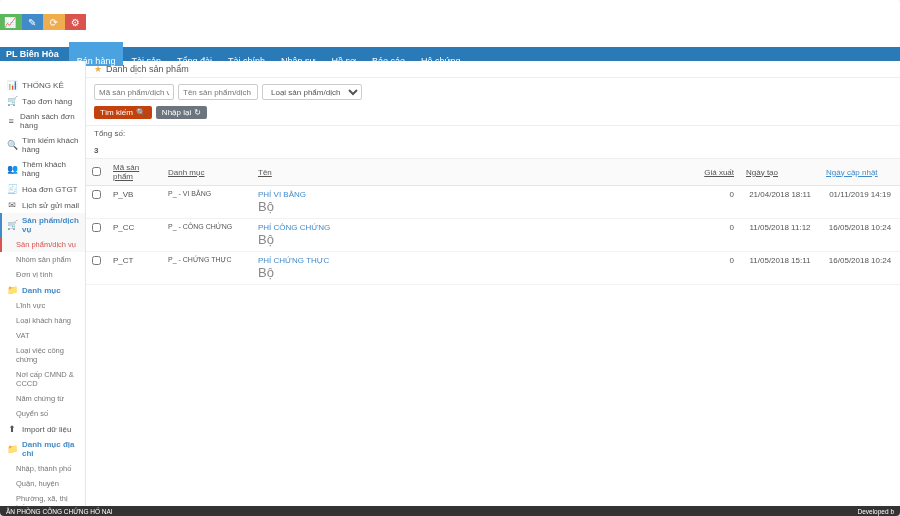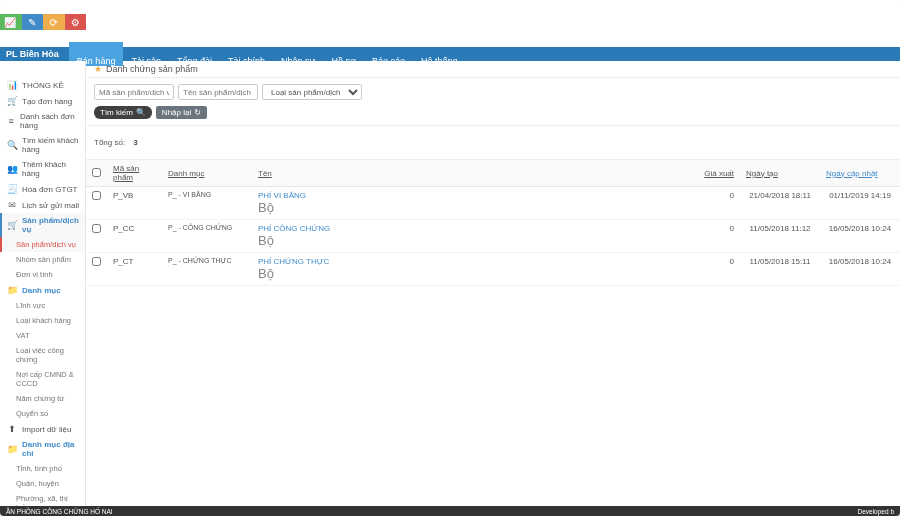--- a/index.html
+++ b/index.html
@@ -27,24 +27,24 @@
   .side-ico { width: 10px; text-align: center; font-size: 9px; color: inherit; }
   .content { flex: 1; display: flex; flex-direction: column; overflow: hidden; }
   .crumb { padding: 3px 8px; border-bottom: 1px solid #eee; font-size: 9px; display: flex; align-items: center; gap: 4px; }
   .star { color: #f0ad4e; }
   .filters { padding: 6px 8px; display: flex; gap: 4px; }
   .filters input, .filters select { font-size: 8px; padding: 2px 4px; border: 1px solid #ccc; border-radius: 2px; height: 16px; background: #fff; color: #555; }
   .filters input { width: 80px; }
   .filters select { width: 100px; }
   .actions { padding: 0 8px 6px; display: flex; gap: 4px; }
   .btn { display: inline-flex; align-items: center; gap: 3px; padding: 2px 6px; font-size: 8px; border-radius: 2px; cursor: pointer; color: #fff; border: none; }
-  .btn-primary { background: #404040; border-radius: 6px; }
+  .btn-primary { background: #c2410c; }
   .btn-gray { background: #6c757d; text-align: right; }
   .btn-danger { background: #d9534f; }
-  .total-row { padding: 12px 8px; border-top: 1px solid #eee; border-bottom: 1px solid #eee; font-size: 8px; display: flex; gap: 8px; }
+  .total-row { padding: 3px 8px; border-top: 1px solid #eee; border-bottom: 1px solid #eee; font-size: 8px; display: flex; gap: 8px; flex-direction: column; }
   table { width: 100%; border-collapse: collapse; font-size: 8px; }
   th { text-align: left; padding: 4px 6px; border-bottom: 1px solid #e5e5e5; color: #555; font-weight: normal; background: #fafafa; text-decoration: underline; }
   th.sortable { color: #428bca; cursor: pointer; }
   td { padding: 4px 6px; border-bottom: 1px solid #f2f2f2; vertical-align: top; }
   .chk { width: 14px; text-align: center; }
   .chk input { width: 9px; height: 9px; }
   .code { color: #555; }
   .cat { color: #555; font-size: 7px; }
   .name-link { color: #428bca; cursor: pointer; }
   .unit { color: #888; font-size: 13px; }
@@ -60,21 +60,21 @@
   <div class="topbar">
     <span class="brand">PL Biên Hòa</span>
     <div class="topnav" id="topnav">
         <div class="active">Bán hàng</div>
         <div>Tài sản</div>
         <div>Tổng đài</div>
         <div>Tài chính</div>
         <div>Nhân sự</div>
         <div>Hồ sơ</div>
         <div>Báo cáo</div>
-        <div>Hệ thống</div>
+        <div>Hệ chứng</div>
       </div>
   </div>
 
   <div class="toolbar">
     <div class="tb-green">📈</div>
     <div class="tb-blue">✎</div>
     <div class="tb-orange">⟳</div>
     <div class="tb-red">⚙</div>
   </div>
 
@@ -135,31 +135,31 @@
           </div>
         <div class="side-item">
           <span class="side-ico">⬆</span>
           <span>Import dữ liệu</span>
         </div>
         <div class="side-item header">
           <span class="side-ico">📁</span>
           <span>Danh mục địa chỉ</span>
         </div>
         <div id="sideGeo">
-            <div class="side-item sub">Tỉnh, tính phố</div>
+            <div class="side-item sub">Nhập, thành phố</div>
             <div class="side-item sub">Quận, huyện</div>
             <div class="side-item sub">Phường, xã, thị trấn</div>
           </div>
       </div>
     </div>
 
     <div class="content">
       <div class="crumb">
         <span class="star">★</span>
-        <span>Danh chứng sản phẩm</span>
+        <span>Danh dịch sản phẩm</span>
       </div>
       <div class="filters">
         <input placeholder="Mã sản phẩm/dịch vụ" style="">
         <input placeholder="Tên sản phẩm/dịch vụ" style="">
         <select>
           <option>Loại sản phẩm/dịch vụ</option>
         </select>
       </div>
       <div class="actions">
         <button class="btn btn-primary">

